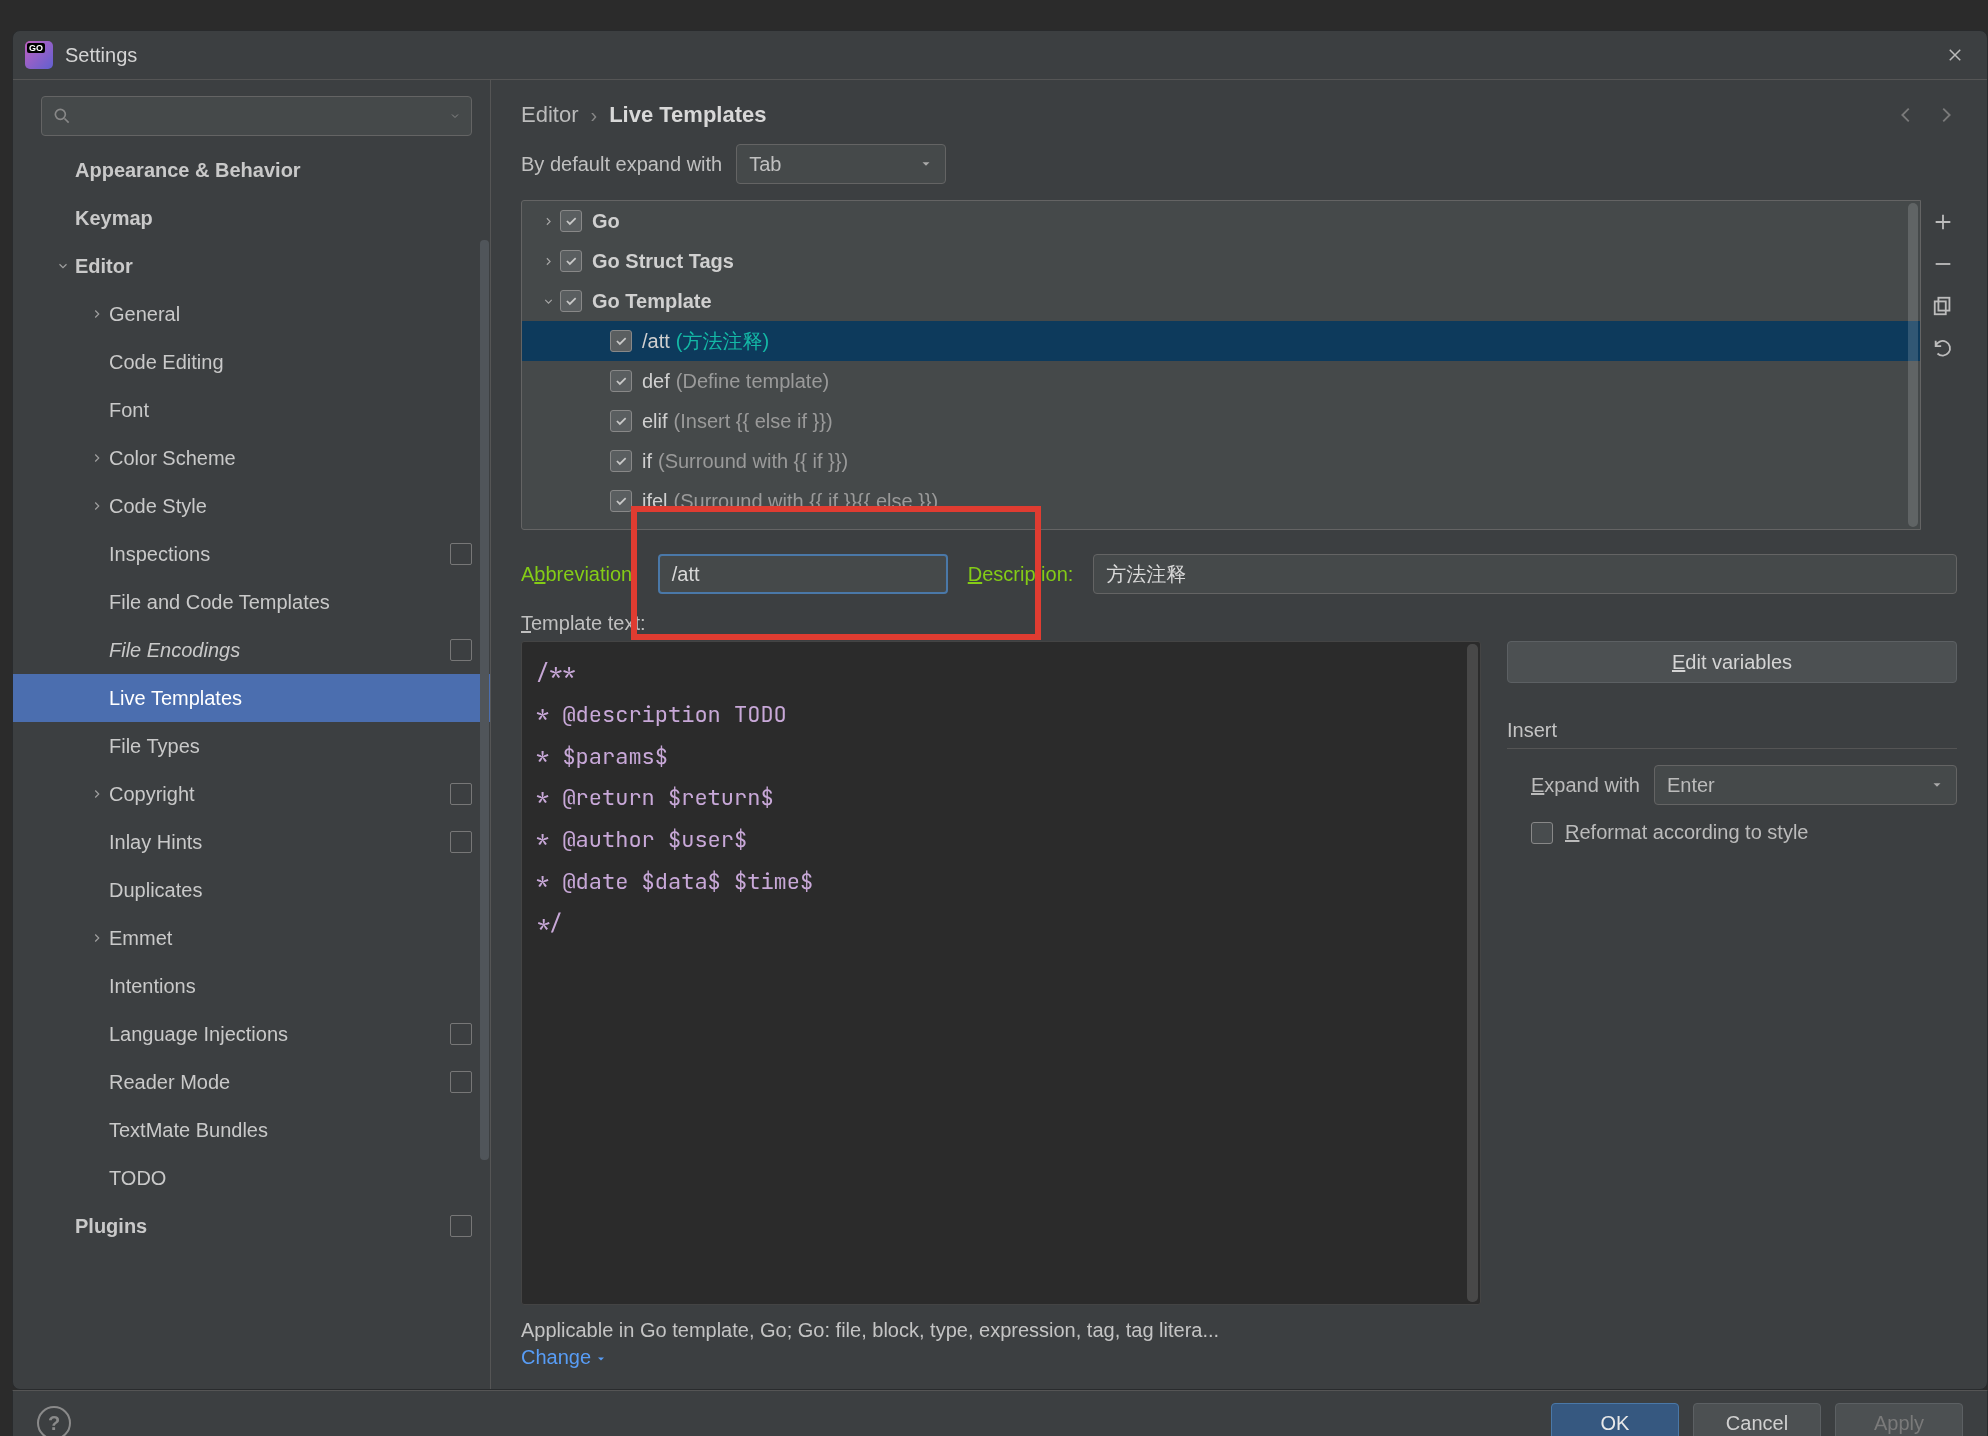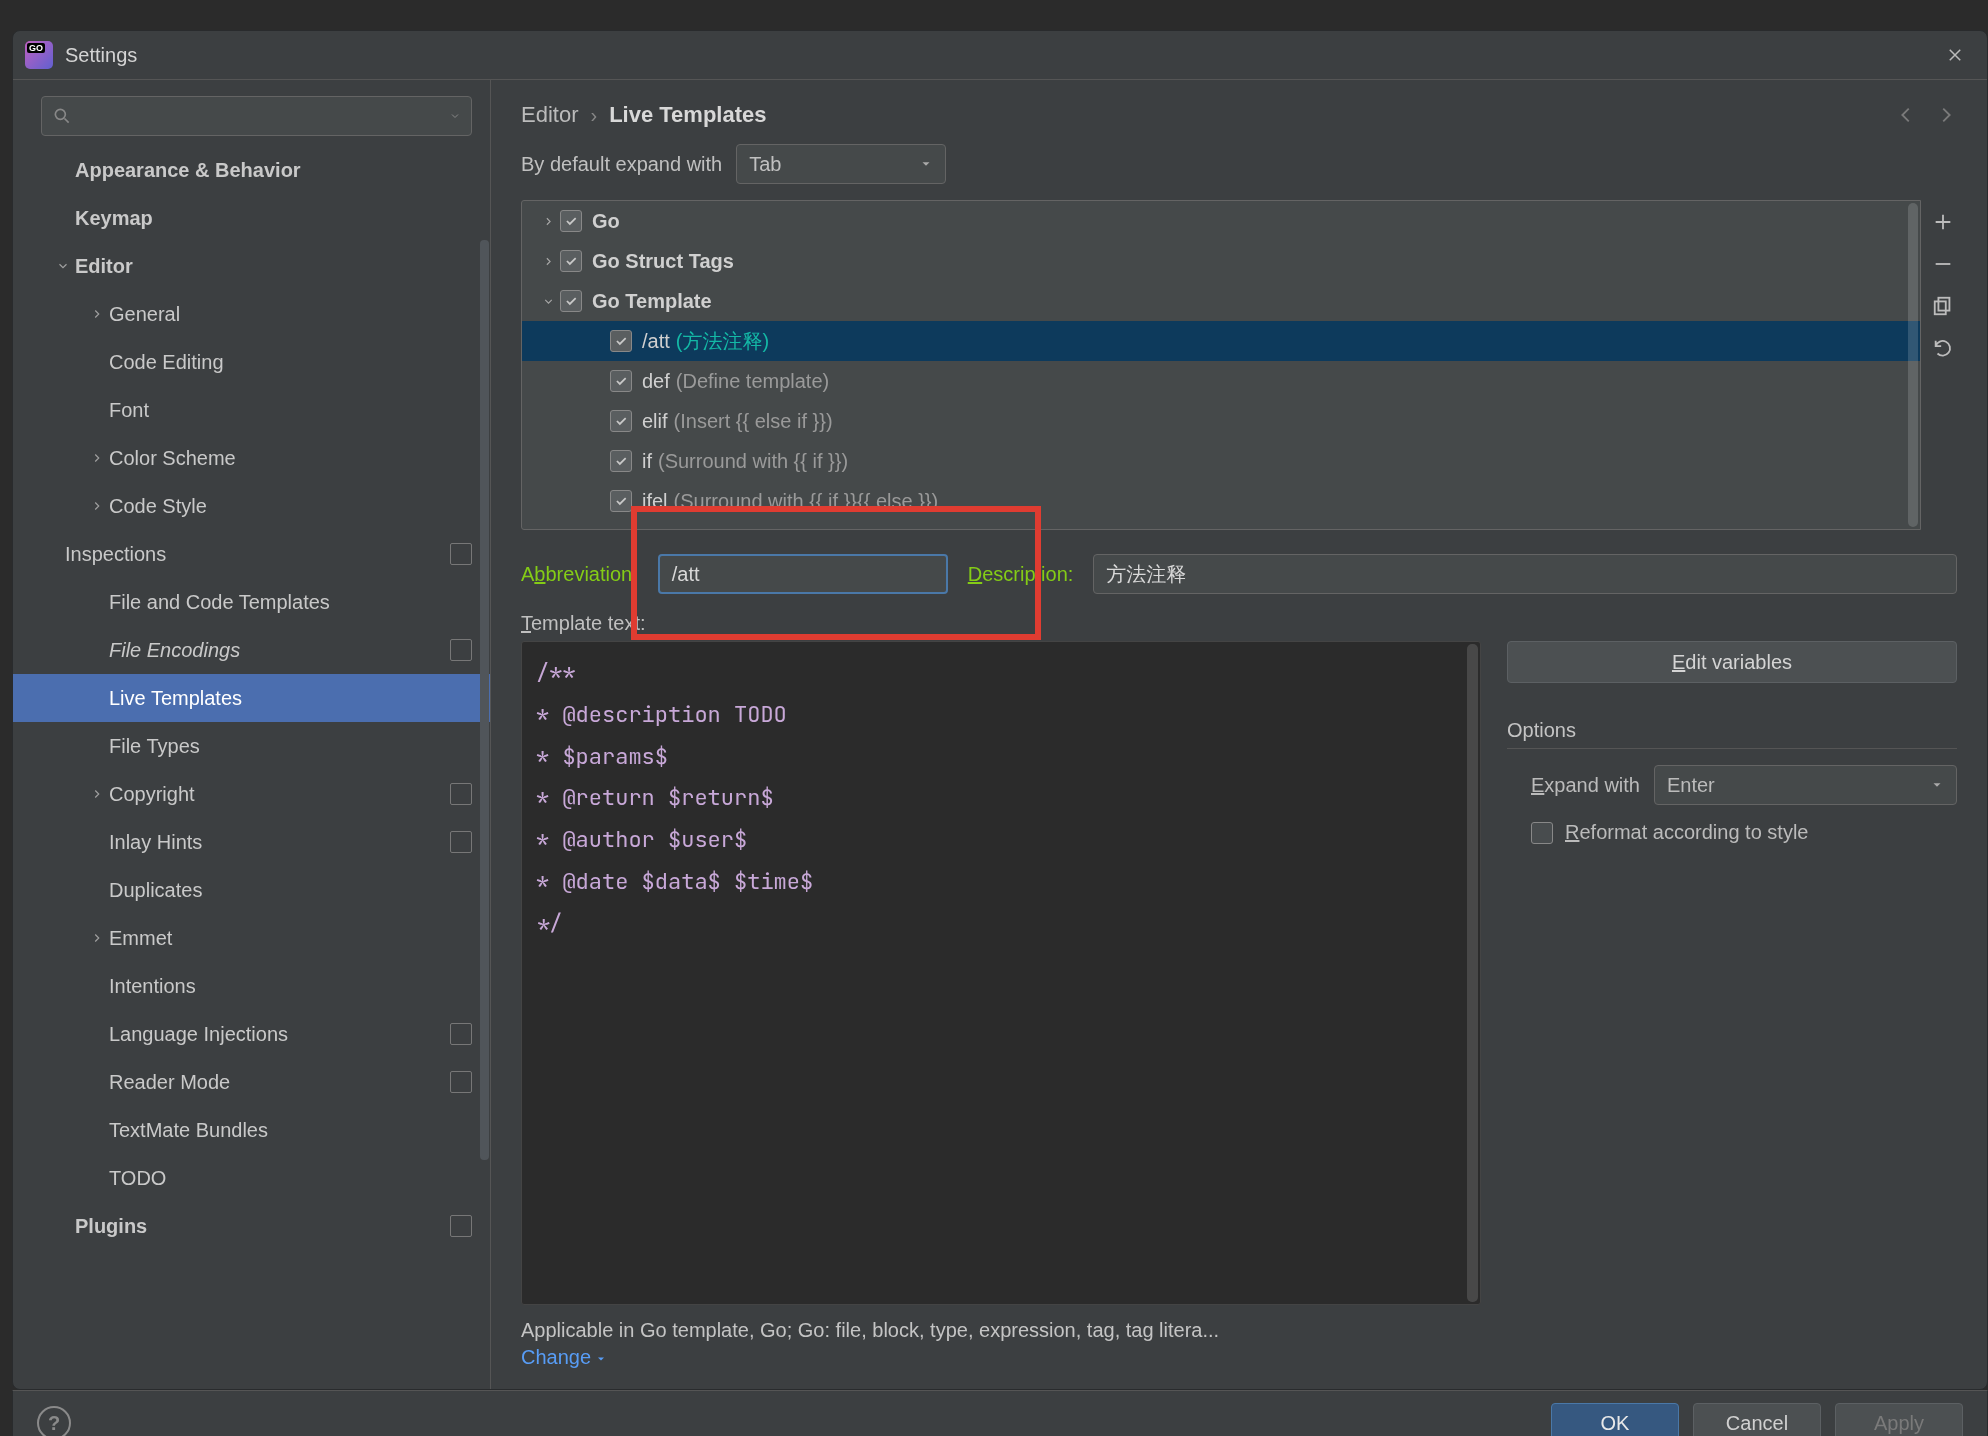--- a/index.html
+++ b/index.html
@@ -345,21 +345,21 @@
               <span class="label">Color Scheme</span>
             </div>
             <div class="tree-row" style="padding-left: 72px;">
               <span class="chev">
                 <svg viewBox="0 0 24 24">
                   <path d="M9 6l6 6-6 6" stroke="currentColor" stroke-width="2" fill="none"></path>
                 </svg>
               </span>
               <span class="label">Code Style</span>
             </div>
-            <div class="tree-row" style=" gap: 28px;">
+            <div class="tree-row" style="padding-left: 72px;">
               <span class="chev"></span>
               <span class="label">Inspections</span>
               <span class="proj"></span>
             </div>
             <div class="tree-row" style="padding-left: 72px;">
               <span class="chev"></span>
               <span class="label">File and Code Templates</span>
             </div>
             <div class="tree-row" style="padding-left: 72px; font-style: italic;">
               <span class="chev"></span>
@@ -593,21 +593,21 @@
 * $params$
 * @return $return$
 * @author $user$
 * @date $data$ $time$
 */</span><div class="editor-scroll"></div></div>
         <div class="options">
           <div class="btn">
                 <u>E</u>
                 <span>dit variables</span>
               </div>
-          <div class="opt-title">Options</div>
+          <div class="opt-title">Insert</div>
           <div class="opt-row">
             <span><u>E</u>xpand with</span>
             <div class="select" style="flex:1">
               <span>Enter</span>
               <svg viewBox="0 0 24 24">
                     <path d="M6 9l6 6 6-6" fill="currentColor"></path>
                   </svg>
             </div>
           </div>
           <div class="opt-check">

